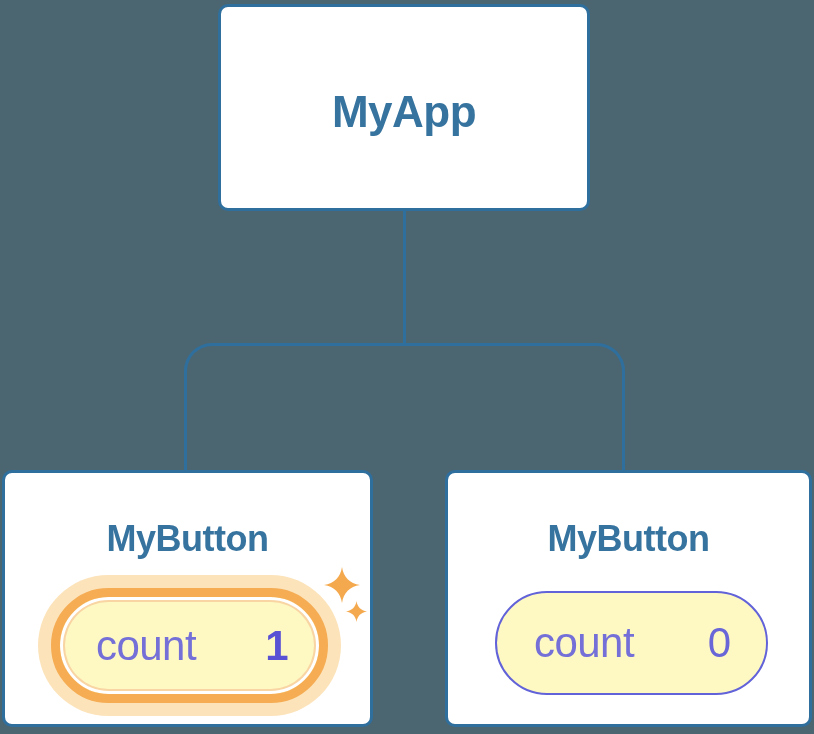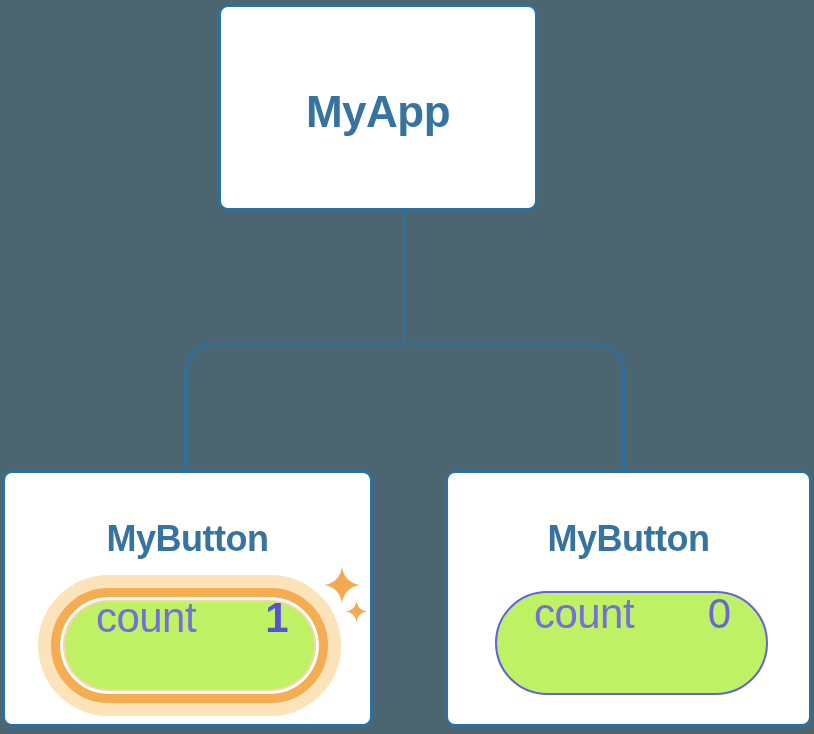--- a/index.html
+++ b/index.html
@@ -14,21 +14,21 @@
     background: #4c6671;
     overflow: hidden;
   }
   .card {
     position: absolute;
     background: #ffffff;
     border: 3px solid #2f6f9e;
     border-radius: 10px;
     box-sizing: border-box;
   }
-  .app-card  { left: 218px; top: 4px;   width: 320px; height: 207px; }
+  .app-card  { left: 218px; top: 4px;   width: 372px; height: 207px; }
   .btn-card-left  { left: 2px;   top: 470px; width: 371px; height: 257px; }
   .btn-card-right { left: 445px; top: 470px; width: 367px; height: 257px; }
 
   .node-label {
     position: absolute;
     left: 0; right: 0;
     text-align: center;
     color: #36739f;
     font-weight: 700;
     letter-spacing: -0.5px;
@@ -51,24 +51,24 @@
     border: 3px solid #2f6f9e;
     border-bottom: none;
     border-radius: 28px 28px 0 0;
     box-sizing: border-box;
   }
 
   
   .pill {
     position: absolute;
     box-sizing: border-box;
-    background: #bef264;
+    background: #fef9c3;
     border-radius: 999px;
     display: flex;
-    align-items: flex-start;
+    align-items: center;
   }
   .pill-highlighted {
     left: 46px; top: 115px;
     width: 277px; height: 115px;
     border: 9px solid #f5ac53;
     box-shadow:
       0 0 0 13px #fce3ba,
       inset 0 0 0 3px #ffffff,
       inset 0 0 0 5px #f9d5a4;
   }

